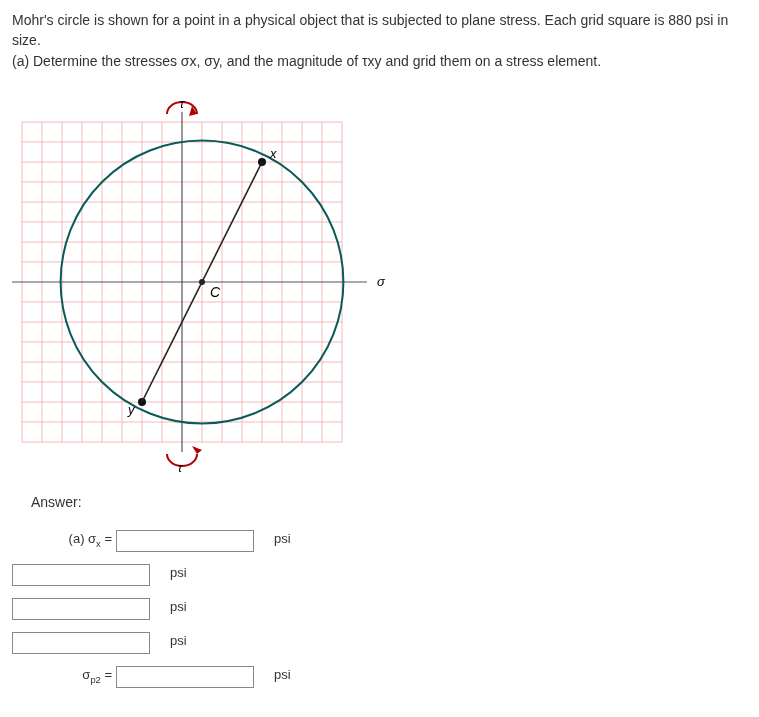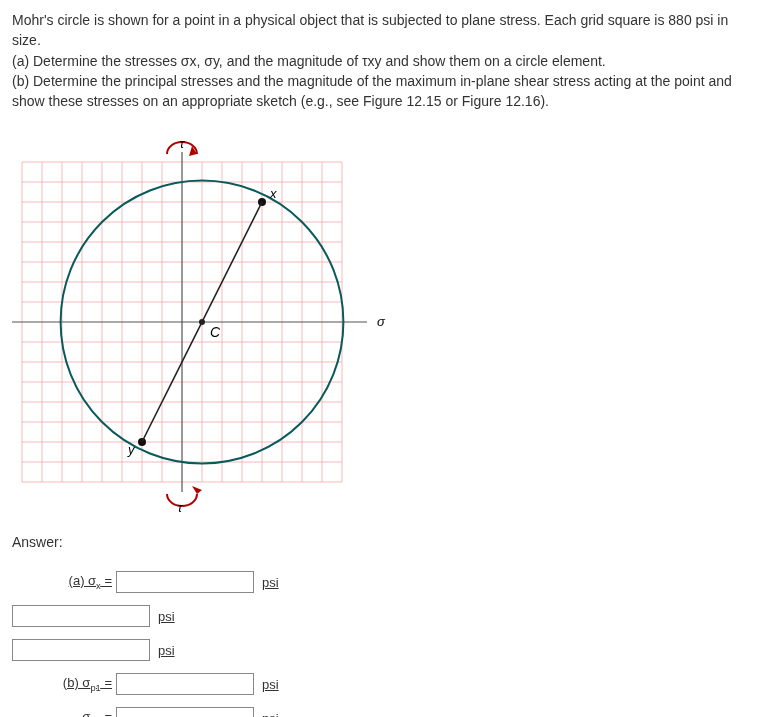--- a/index.html
+++ b/index.html
@@ -13,52 +13,50 @@
   }
   .problem { margin-bottom: 21px; }
   .diagram-wrap {
     margin: 18px 0 10px 0;
     position: relative;
     width: 380px;
     height: 380px;
   }
   svg { display: block; }
   .answer-section { margin-top: 20px; }
-  .answer-label { margin-bottom: 18px; }
+  .answer-label { margin-bottom: 18px; margin-left: 19px; }
   .field-row {
     display: flex;
-    align-items: flex-end;
+    align-items: flex-start;
     margin-bottom: 12px;
     font-size: 13px;
-    text-decoration: underline;
   }
   .field-row .lbl {
     width: 100px;
     text-align: right;
     padding-right: 4px;
     white-space: nowrap;
   }
   .field-row input[type=text] {
     width: 130px;
     height: 18px;
     border: 1px solid #888;
     font-size: 13px;
     padding: 1px 3px;
     background: #fff;
   }
-  .field-row .unit { margin-left: 8px; }
+  .field-row .unit { margin-left: 20px; }
   .subscr { font-size: 0.72em; vertical-align: sub; }
 </style>
 </head>
 <body>
 
 <div class="problem">
   <span>Mohr's circle is shown for a point in a physical object that is subjected to plane stress.  Each grid square is 880 psi in size.</span><br>
-  <span>(a) Determine the stresses σx, σy, and the magnitude of τxy and show them on a circle element.</span><br>
-  <span>(b) Determine the principal stresses and the magnitude of the maximum in-plane shear stress acting at the point and show these stresses on an appropriate sketch (e.g., see Figure 12.15 or Figure 12.16).</span>
+  <span>(a) Determine the stresses σx, σy, and the magnitude of τxy and grid them on a stress element.</span><br>
 </div>
 
 <div class="diagram-wrap">
 <svg width="380" height="380" viewBox="0 0 380 380">
 
   <g>
 
     <g stroke="#f1a7a7" stroke-width="0.8">
       <line x1="10" y1="30" x2="10" y2="350"></line>
       <line x1="30" y1="30" x2="30" y2="350"></line>
@@ -143,21 +141,20 @@
     <input type="text" style="">
     <span class="unit">psi</span>
   </div>
 
   <div class="field-row">
     <input type="text" style="">
     <span class="unit">psi</span>
   </div>
 
   <div class="field-row">
-    <span class="lbl"><span>(b) σ</span><span class="subscr">p1</span><span> =</span></span>
     <input type="text" style="">
     <span class="unit">psi</span>
   </div>
 
   <div class="field-row">
     <span class="lbl"><span>σ</span><span class="subscr">p2</span><span> =</span></span>
     <input type="text" style="">
     <span class="unit">psi</span>
   </div>
 

